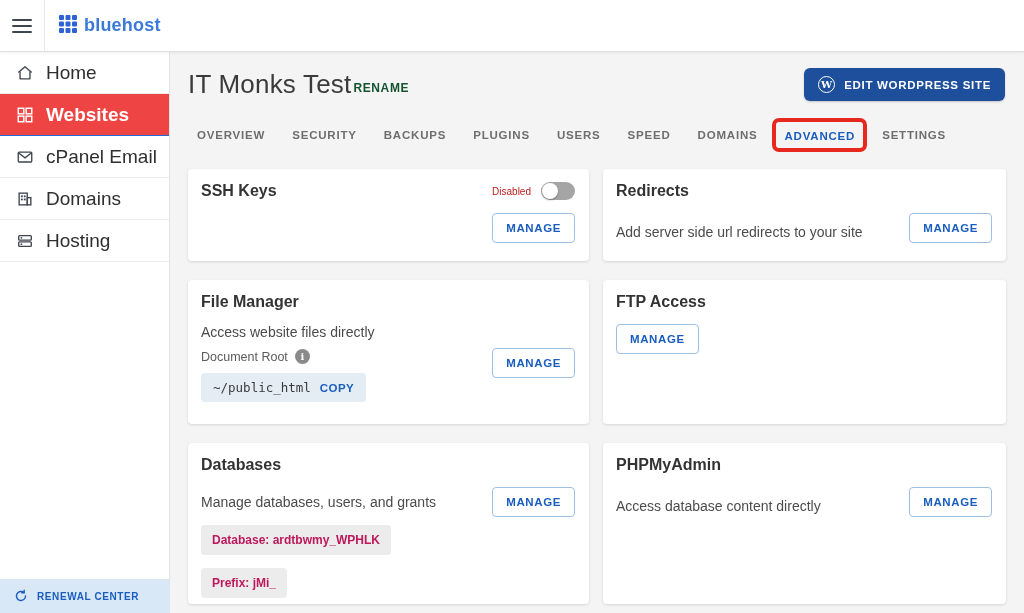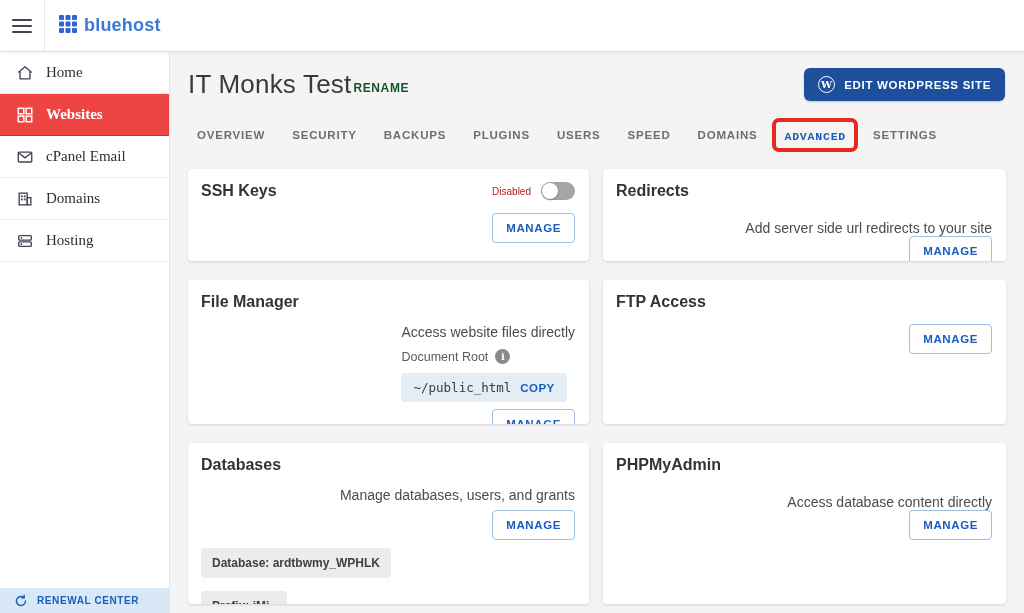--- a/index.html
+++ b/index.html
@@ -14,25 +14,25 @@
   .logo { display:flex; align-items:flex-start; gap:7px; padding-left:14px; }
   .logo-grid { display:block; }
   .logo-text { font-size:18px; font-weight:600; color:#3c79d8; letter-spacing:.2px; }
 
   
   .sidebar { position:absolute; left:0; top:52px; width:170px; height:561px; background:#fff;
              border-right:1px solid #e4e4e4; z-index:10; }
   .side-item { height:42px; display:flex; align-items:center; gap:12px; padding-left:16px;
                border-bottom:1px solid #ececec; color:#2f2f2f; cursor:pointer; }
   .side-item .side-icon { width:18px; height:18px; color:#3f4650; display:flex; align-items:center; }
-  .side-item .side-label { font-size:15px;font-family:Liberation Serif, serif; }
+  .side-item .side-label { font-size:19px; }
   .side-item.selected { background:#ef4444; color:#fff; border-bottom:1px solid #2368d8; }
   .side-item.selected .side-icon { color:#fff; }
   .side-item.selected .side-label { font-weight:700; }
-  .side-footer { position:absolute; left:0; bottom:0; width:100%; height:25px; background:#d9e8f7;
+  .side-footer { position:absolute; left:0; bottom:0; width:100%; height:34px; background:#d9e8f7;
                  display:flex; align-items:center; gap:9px; padding-left:14px; cursor:pointer; }
   .side-footer .side-icon { width:14px; height:14px; color:#1a5dbe; display:flex; align-items:center; }
   .side-footer .side-label { font-size:10px; font-weight:700; letter-spacing:.6px; color:#1a5dbe; }
 
   
   .main { position:absolute; left:170px; top:52px; width:854px; height:441px; padding:16px 19px 0 18px; }
 
   .page-head { display:flex; align-items:center; justify-content:space-between; }
   .title-group { display:flex; align-items:center; }
   .page-title { font-size:26px; font-weight:400; color:#3a3a3a; letter-spacing:.2px; }
@@ -40,32 +40,32 @@
                  color:#14532d; cursor:pointer; }
   .wp-button { display:flex; align-items:center; gap:9px; background:#1e4f9c; color:#fff; border:none;
                border-radius:6px; padding:8px 14px; cursor:pointer; box-shadow:0 1px 2px rgba(0,0,0,.2); }
   .wp-circle { width:17px; height:17px; border:1.6px solid #fff; border-radius:50%; display:flex;
                align-items:center; justify-content:center; font-size:10px; font-weight:700; color:#fff;
                font-family:"DejaVu Serif",serif; }
   .wp-button .wp-label { font-size:11.5px; font-weight:700; letter-spacing:.7px; }
 
   .tabs { display:flex; align-items:center; gap:27px; margin-top:25px; padding-left:9px; }
   .tab { font-size:11.5px; font-weight:600; letter-spacing:.8px; color:#6e6e6e; cursor:pointer; white-space:nowrap; }
-  .tab.active { color:#1a5dbe;font-family:Liberation Mono, monospace; }
+  .tab.active { color:#1a5dbe; }
   .tab-wrap { position:relative; display:inline-block; }
   .red-box { position:absolute; left:-12px; right:-12px; top:-8px; bottom:-8px;
              border:4px solid #e7281f; border-radius:7px; pointer-events:none; }
 
   
   .grid { display:grid; grid-template-columns:401px 403px; grid-template-rows:92px 144px 161px;
           column-gap:14px; row-gap:19px; margin-top:25px; }
   .card { background:#fff; border-radius:4px; box-shadow:0 1px 3px rgba(0,0,0,.13);
           padding:13px 14px 12px 13px; overflow:hidden; }
   .card-title { font-size:16px; font-weight:600; color:#333; }
-  .card-row { display:flex; align-items:flex-end; justify-content:space-between; margin-top:13px;flex-direction:column; }
+  .card-row { display:flex; align-items:center; justify-content:space-between; margin-top:13px; }
   .card-desc { font-size:14px; color:#4b4b4b; padding-top:7px; }
   .manage-btn { background:#fff; border:1px solid #9dbfe4; border-radius:4px; padding:8px 13px;
                 font-family:"Liberation Sans",sans-serif; font-size:11.5px; font-weight:700;
                 letter-spacing:.6px; color:#1a5dbe; cursor:pointer; }
   .head-row { display:flex; align-items:flex-start; justify-content:space-between; }
   .toggle-group { display:flex; align-items:center; gap:10px; }
   .toggle-label { font-size:10px; color:#b91c1c; }
   .toggle { position:relative; width:34px; height:18px; background:#a5a5a5; border-radius:9px; cursor:pointer; }
   .toggle .knob { position:absolute; left:1px; top:1px; width:16px; height:16px; background:#fff;
                   border-radius:50%; box-shadow:0 1px 2px rgba(0,0,0,.3); }
@@ -75,21 +75,21 @@
   .docroot-label { font-size:12.5px; color:#5b5b5b; }
   .info-icon { width:15px; height:15px; background:#8a8a8a; border-radius:50%; color:#fff; font-size:10px;
                font-weight:700; display:flex; align-items:center; justify-content:center;
                font-family:"DejaVu Serif",serif; cursor:pointer; }
   .path-chip { display:inline-flex; align-items:center; gap:9px; background:#e4ecf4; border-radius:4px;
                padding:7px 12px; margin-top:9px; }
   .path-chip code { font-family:"DejaVu Sans Mono",monospace; font-size:12.5px; color:#3a3a3a; }
   .copy-link { font-size:11.5px; font-weight:700; letter-spacing:.4px; color:#1a5dbe; cursor:pointer; }
 
   .gray-chip { display:inline-block; background:#ececec; border-radius:4px; padding:8px 11px;
-               font-size:12px; font-weight:600; color:#404040; }
+               font-size:12px; font-weight:600; color:#be185d; }
   .chip-col { display:flex; flex-direction:column; align-items:flex-start; }
 </style>
 </head>
 <body>
 
 <div class="topbar">
   <div class="hamburger">
     <svg width="20" height="14" viewBox="0 0 20 14">
         <g stroke="#3f4650" stroke-width="2" stroke-linecap="round">
           <line x1="1" y1="1" x2="19" y2="1"></line>

